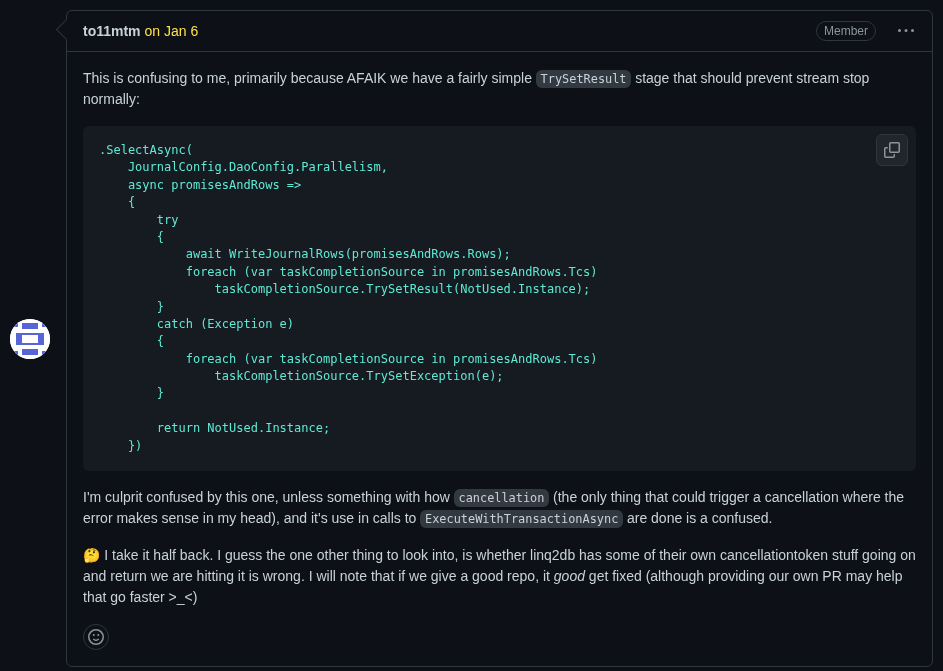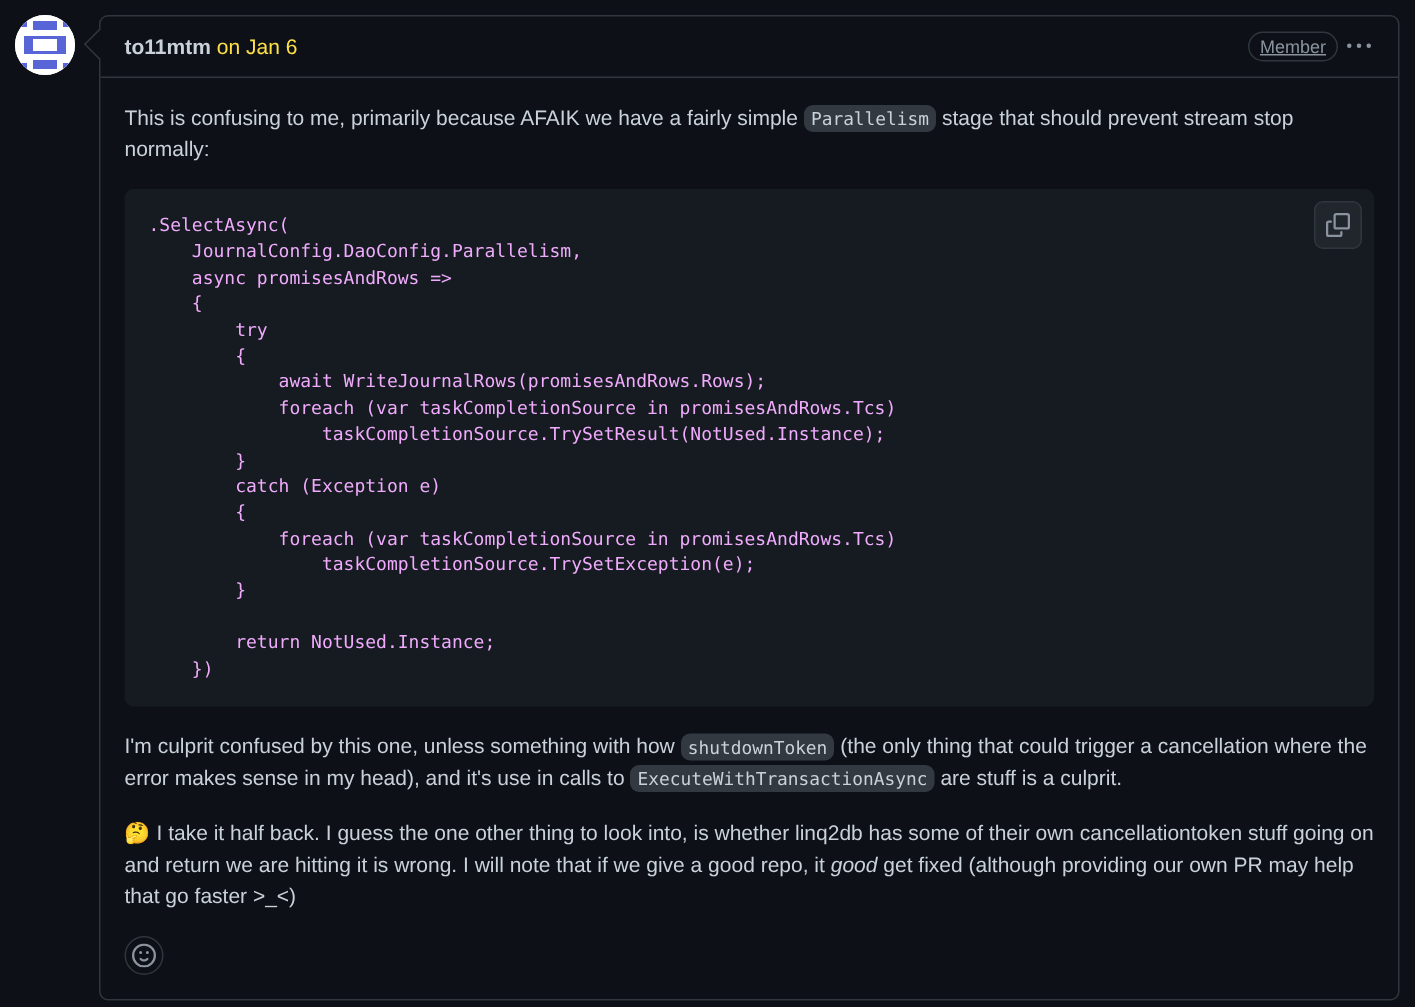--- a/index.html
+++ b/index.html
@@ -7,20 +7,21 @@
       background: #0d1117;
       color: #c9d1d9;
       font-family: -apple-system, BlinkMacSystemFont, "Segoe UI", Helvetica, Arial, sans-serif;
       font-size: 14px;
       line-height: 1.5;
       padding: 10px;
     }
     .comment-wrap {
       display: flex;
       gap: 16px;
+      align-items: center;
     }
     .avatar {
       width: 40px;
       height: 40px;
       border-radius: 50%;
       flex-shrink: 0;
       background: #fff;
       display: grid;
       place-items: center;
       overflow: hidden;
@@ -55,22 +56,21 @@
     .author {
       color: #c9d1d9;
       font-weight: 600;
       margin-right: 4px;
     }
     .timestamp { color: #fde047; }
     .header-right {
       margin-left: auto;
       display: flex;
       align-items: center;
-      gap: 4px;
-      text-decoration: underline;
+      gap: 20px;
     }
     .badge {
       border: 1px solid #30363d;
       color: #8b949e;
       font-size: 12px;
       padding: 0 7px;
       border-radius: 20px;
       line-height: 18px;
     }
     .kebab {
@@ -96,21 +96,21 @@
       margin-bottom: 16px;
     }
     .code-block {
       background: #161b22;
       border-radius: 6px;
       padding: 16px;
       overflow-x: auto;
       font-family: ui-monospace, SFMono-Regular, Menlo, monospace;
       font-size: 12px;
       line-height: 1.45;
-      color: #f0abfc;
+      color: #5eead4;
       white-space: pre;
     }
     .copy-btn {
       position: absolute;
       top: 8px;
       right: 8px;
       width: 32px;
       height: 32px;
       border: 1px solid #30363d;
       border-radius: 6px;
@@ -161,21 +161,21 @@
         <span class="kebab">
           <svg width="16" height="16" viewBox="0 0 16 16" fill="currentColor">
               <path d="M8 9a1.5 1.5 0 100-3 1.5 1.5 0 000 3zM1.5 9a1.5 1.5 0 100-3 1.5 1.5 0 000 3zm13 0a1.5 1.5 0 100-3 1.5 1.5 0 000 3z"></path>
             </svg>
         </span>
       </div>
     </div>
 
     <div class="comment-body">
       <p>
-        <span>This is confusing to me, primarily because AFAIK we have a fairly simple </span><code class="inline-code">Parallelism</code><span> stage that should prevent stream stop normally:</span>
+        <span>This is confusing to me, primarily because AFAIK we have a fairly simple </span><code class="inline-code">TrySetResult</code><span> stage that should prevent stream stop normally:</span>
       </p>
 
       <div class="code-block-wrap">
         <div class="copy-btn">
           <svg width="16" height="16" viewBox="0 0 16 16" fill="currentColor">
               <path d="M0 6.75C0 5.784.784 5 1.75 5h1.5a.75.75 0 010 1.5h-1.5a.25.25 0 00-.25.25v7.5c0 .138.112.25.25.25h7.5a.25.25 0 00.25-.25v-1.5a.75.75 0 011.5 0v1.5A1.75 1.75 0 019.25 16h-7.5A1.75 1.75 0 010 14.25v-7.5z"></path>
               <path d="M5 1.75C5 .784 5.784 0 6.75 0h7.5C15.216 0 16 .784 16 1.75v7.5A1.75 1.75 0 0114.25 11h-7.5A1.75 1.75 0 015 9.25v-7.5zm1.75-.25a.25.25 0 00-.25.25v7.5c0 .138.112.25.25.25h7.5a.25.25 0 00.25-.25v-7.5a.25.25 0 00-.25-.25h-7.5z"></path>
             </svg>
         </div>
         <pre class="code-block">.SelectAsync(
@@ -192,21 +192,21 @@
         {
             foreach (var taskCompletionSource in promisesAndRows.Tcs)
                 taskCompletionSource.TrySetException(e);
         }
 
         return NotUsed.Instance;
     })</pre>
       </div>
 
       <p>
-        <span>I'm culprit confused by this one, unless something with how </span><code class="inline-code">shutdownToken</code><span> (the only thing that could trigger a cancellation where the error makes sense in my head), and it's use in calls to </span><code class="inline-code">ExecuteWithTransactionAsync</code><span> are stuff is a culprit.</span>
+        <span>I'm culprit confused by this one, unless something with how </span><code class="inline-code">cancellation</code><span> (the only thing that could trigger a cancellation where the error makes sense in my head), and it's use in calls to </span><code class="inline-code">ExecuteWithTransactionAsync</code><span> are done is a confused.</span>
       </p>
 
       <p>
         <span>🤔</span><span> I take it half back. I guess the one other thing to look into, is whether linq2db has some of their own cancellationtoken stuff going on and return we are hitting it is wrong. I will note that if we give a good repo, it </span><em>good</em><span> get fixed (although providing our own PR may help that go faster &gt;_&lt;)</span>
       </p>
 
       <div class="reaction-btn">
         <svg width="16" height="16" viewBox="0 0 16 16" fill="currentColor">
             <path d="M8 0a8 8 0 110 16A8 8 0 018 0zM1.5 8a6.5 6.5 0 1013 0 6.5 6.5 0 00-13 0zm3.82 1.636a.75.75 0 011.038.175l.007.009c.103.118.22.222.35.31.264.178.683.37 1.285.37.602 0 1.02-.192 1.285-.371.13-.088.247-.192.35-.31l.007-.008a.75.75 0 011.222.87l-.022.03c-.163.22-.38.437-.67.633C9.67 11.7 8.95 12 8 12c-.95 0-1.67-.3-2.13-.656a3.2 3.2 0 01-.693-.661l-.02-.03a.75.75 0 01.163-1.017zM5.75 5a1 1 0 100 2 1 1 0 000-2zm4.5 0a1 1 0 100 2 1 1 0 000-2z"></path>
           </svg>

